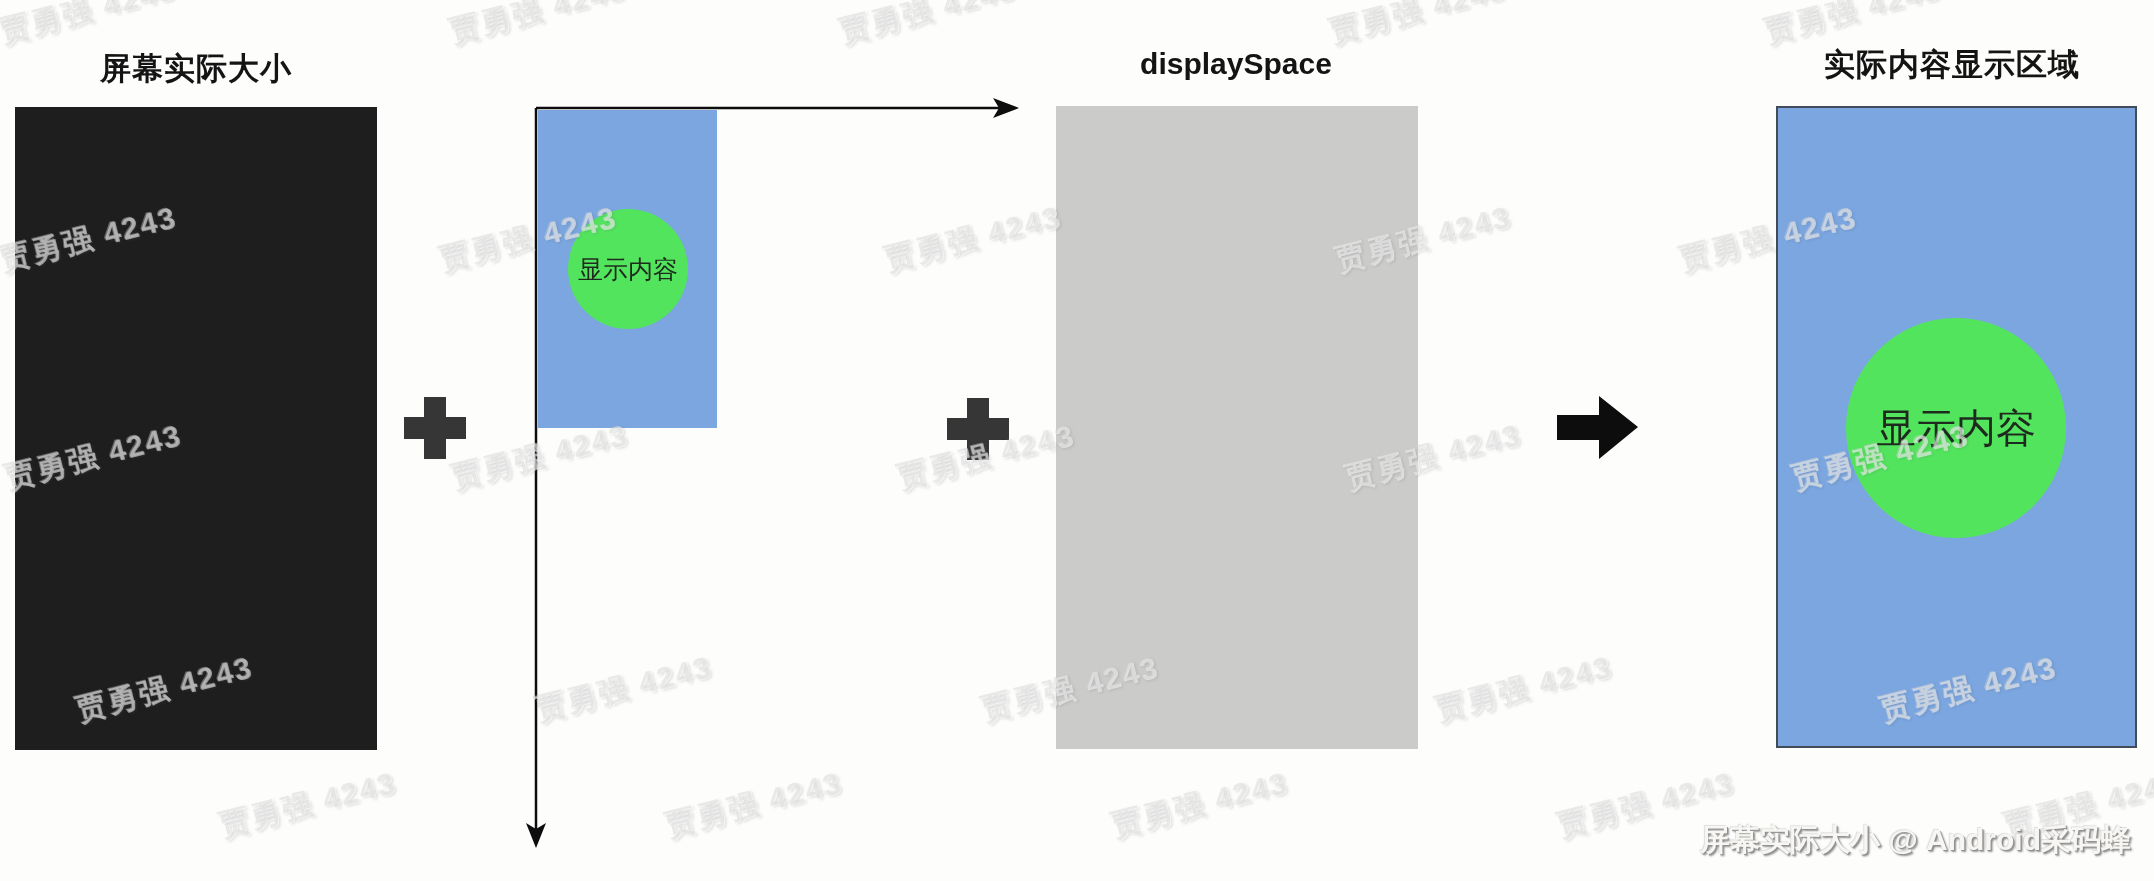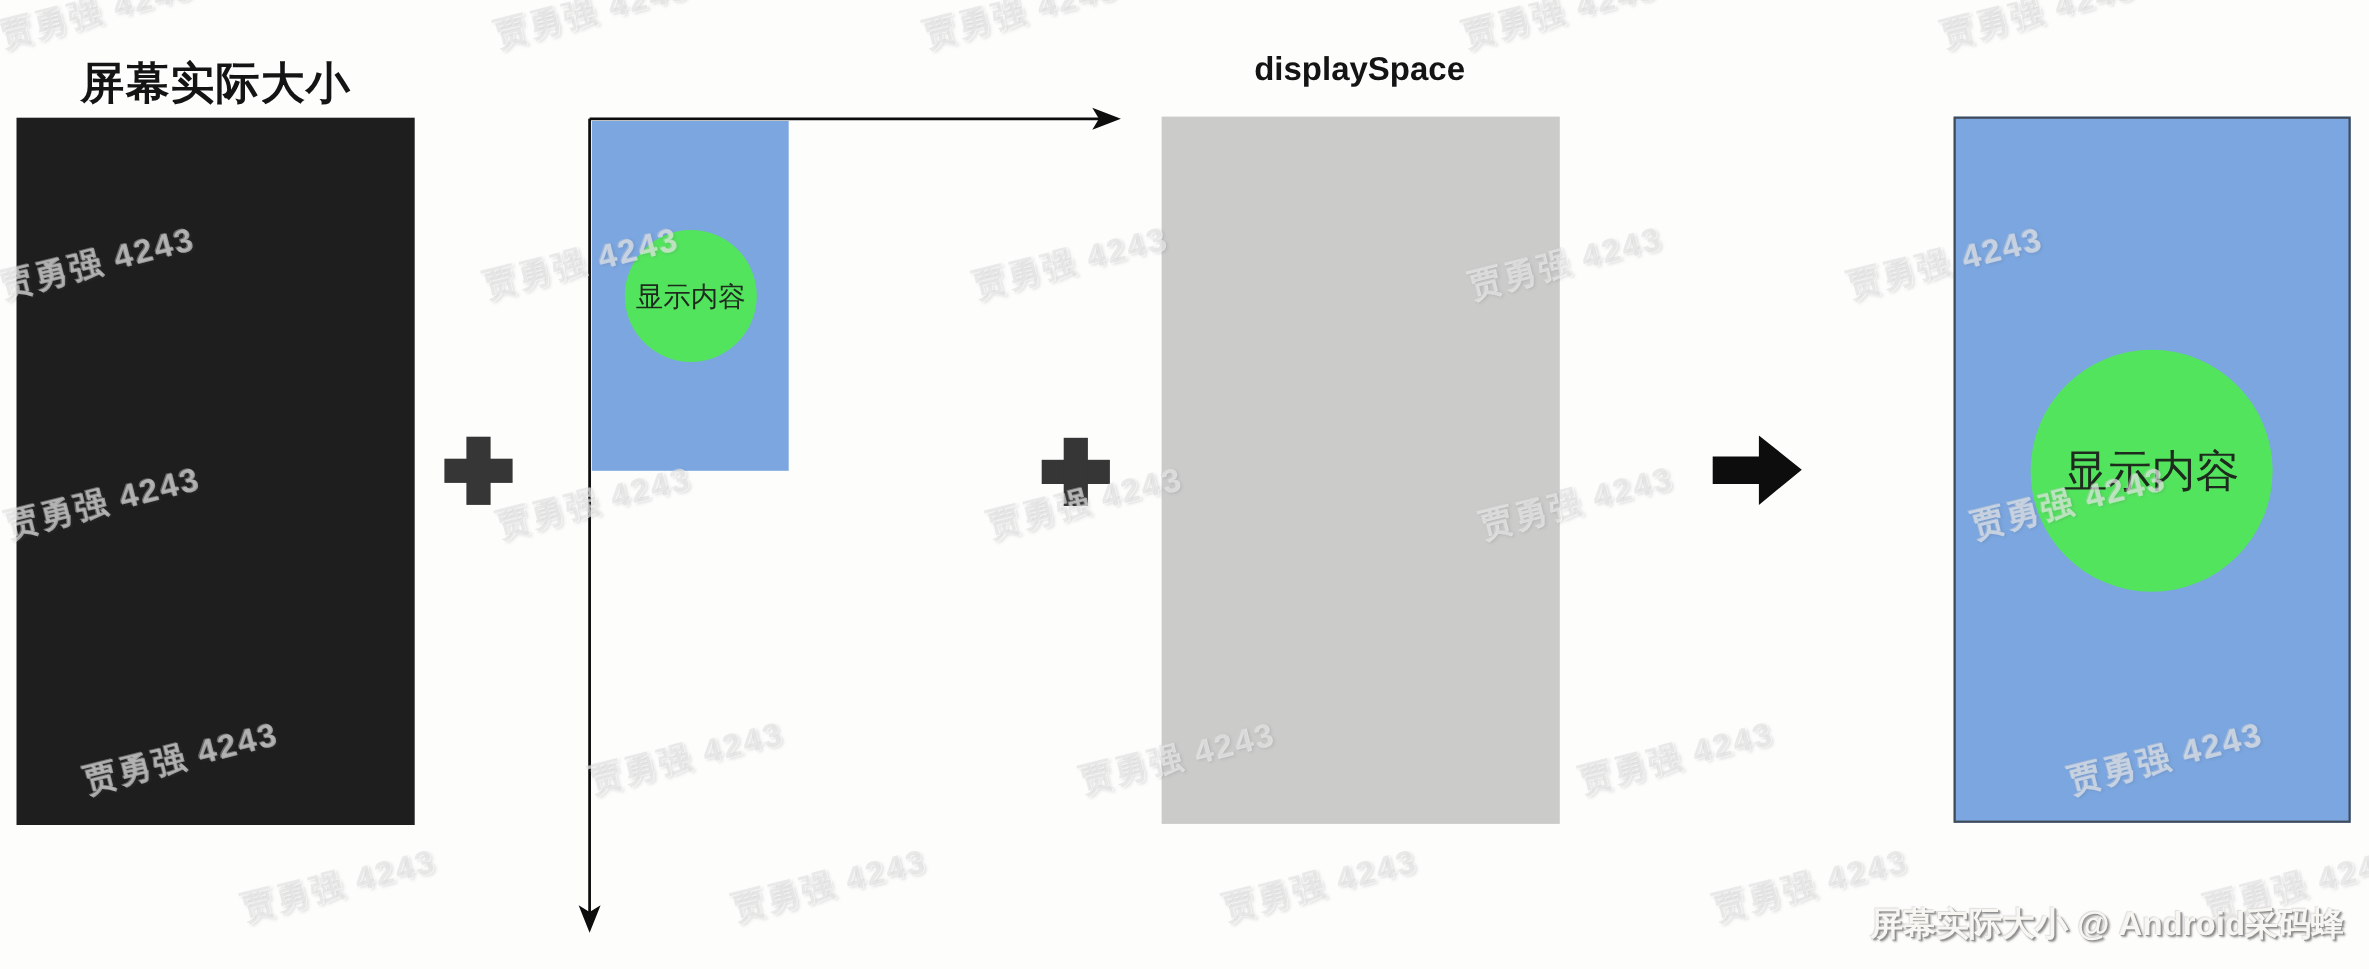--- a/index.html
+++ b/index.html
@@ -6,21 +6,21 @@
   .canvas{
     position:relative;
     width:2154px;height:881px;
     overflow:hidden;
     font-family:"Liberation Sans","DejaVu Sans",sans-serif;
   }
   .title{
     position:absolute;
     transform:translateX(-50%);
     font-weight:bold;
-    font-size:40px;
+    font-size:31px;
     color:#141414;
     white-space:nowrap;
     letter-spacing:1px;
   }
   .title.latin{font-size:30px;letter-spacing:0;}
   .rect{position:absolute;}
   .screen-rect{left:15px;top:107px;width:362px;height:643px;}
   .layer-rect{left:538px;top:110px;width:179px;height:318px;}
   .display-rect{left:1056px;top:106px;width:362px;height:643px;}
   .result-rect{left:1776px;top:106px;width:361px;height:642px;border:2px solid #424c59;box-sizing:border-box;}
@@ -58,20 +58,21 @@
 </head>
 <body>
 
 <div class="canvas" style="background-color: rgb(253, 253, 252);">
 
   <div class="title" style="left: 196px; top: 48px; color: rgb(20, 20, 20);">屏幕实际大小</div>
 
 
   <div class="title latin" style="left: 1236px; top: 47px; color: rgb(20, 20, 20);">displaySpace</div>
 
+  <div class="title" style="left: 1952px; top: 44px; color: rgb(20, 20, 20);">实际内容显示区域</div>
 
   <div class="rect screen-rect" style="background-color: rgb(30, 30, 30);"></div>
 
   <div class="plus plus-1" style="color: rgb(54, 54, 54);"></div>
 
   <div class="rect layer-rect" style="background-color: rgb(123, 166, 224);"></div>
   <div class="circle circle-small" style="background-color: rgb(83, 228, 94);">
     <span class="circle-label">显示内容</span>
   </div>
 

